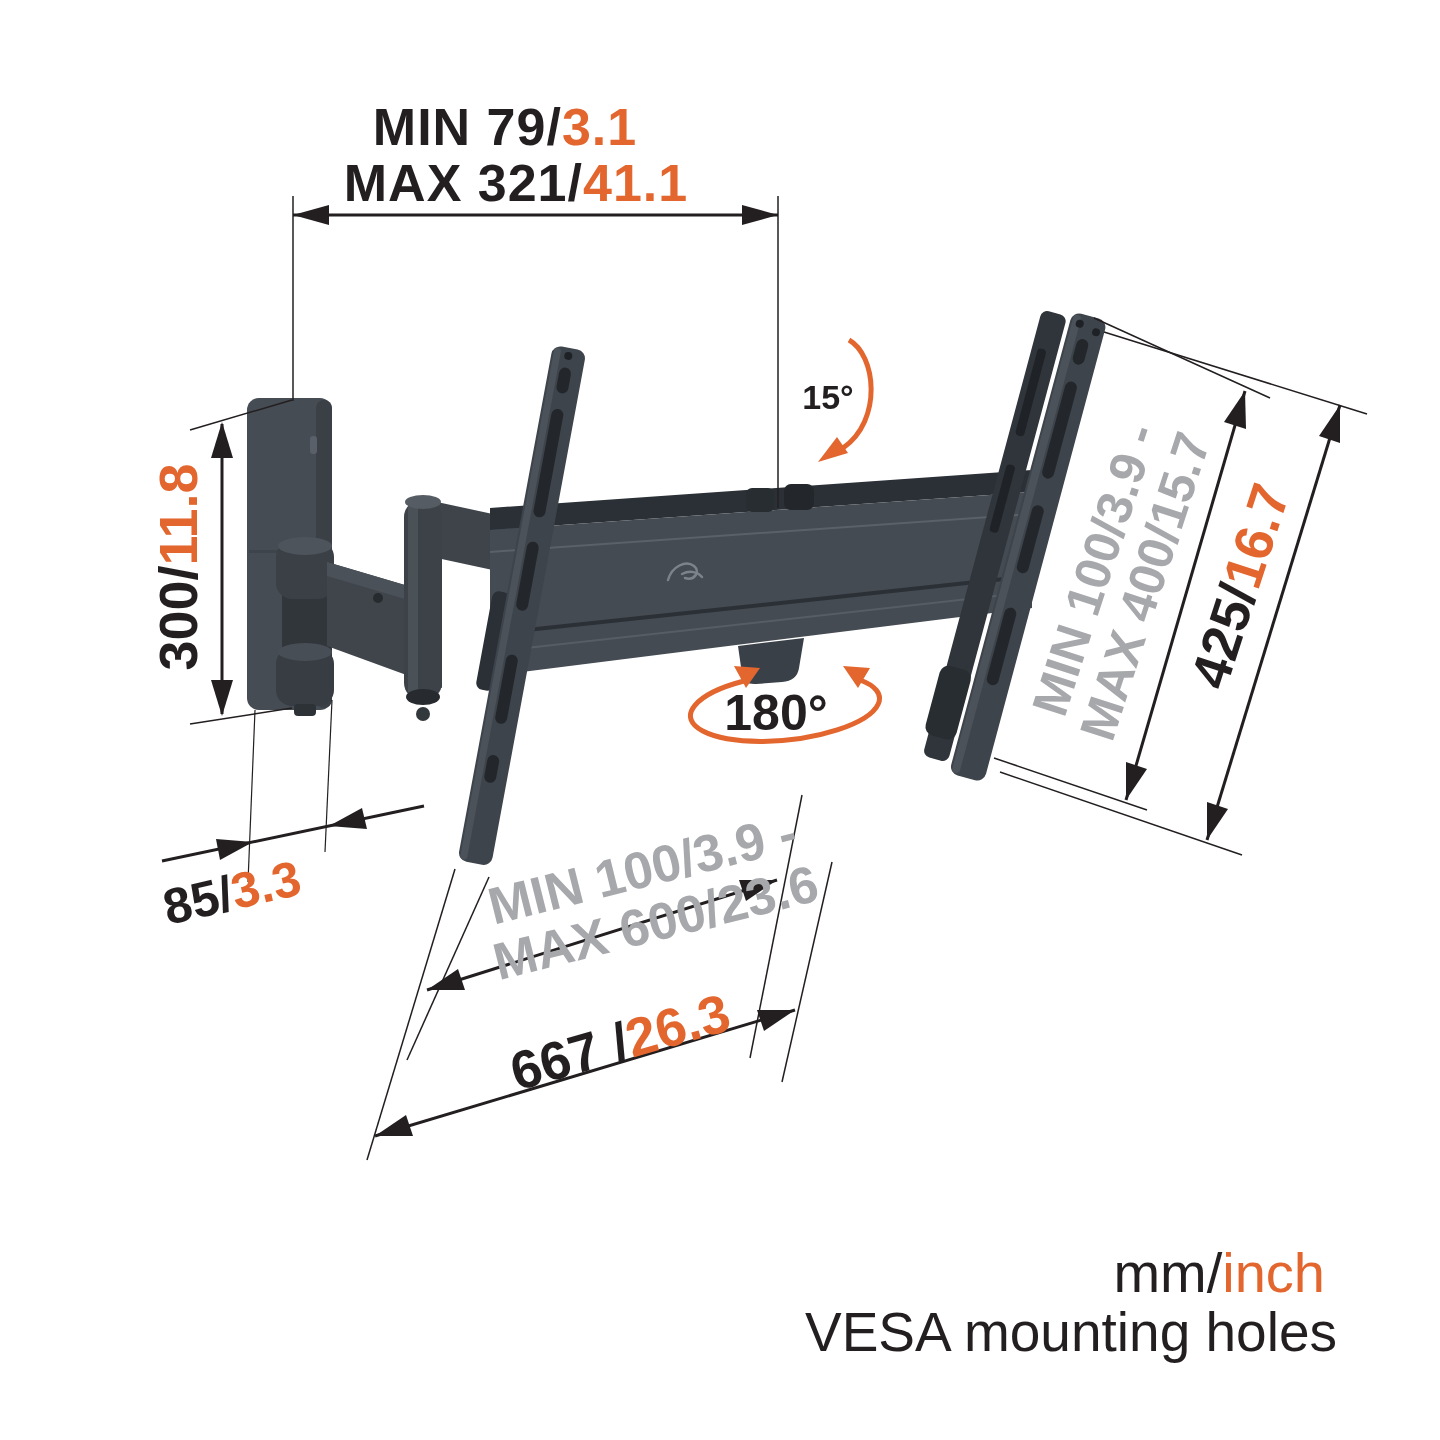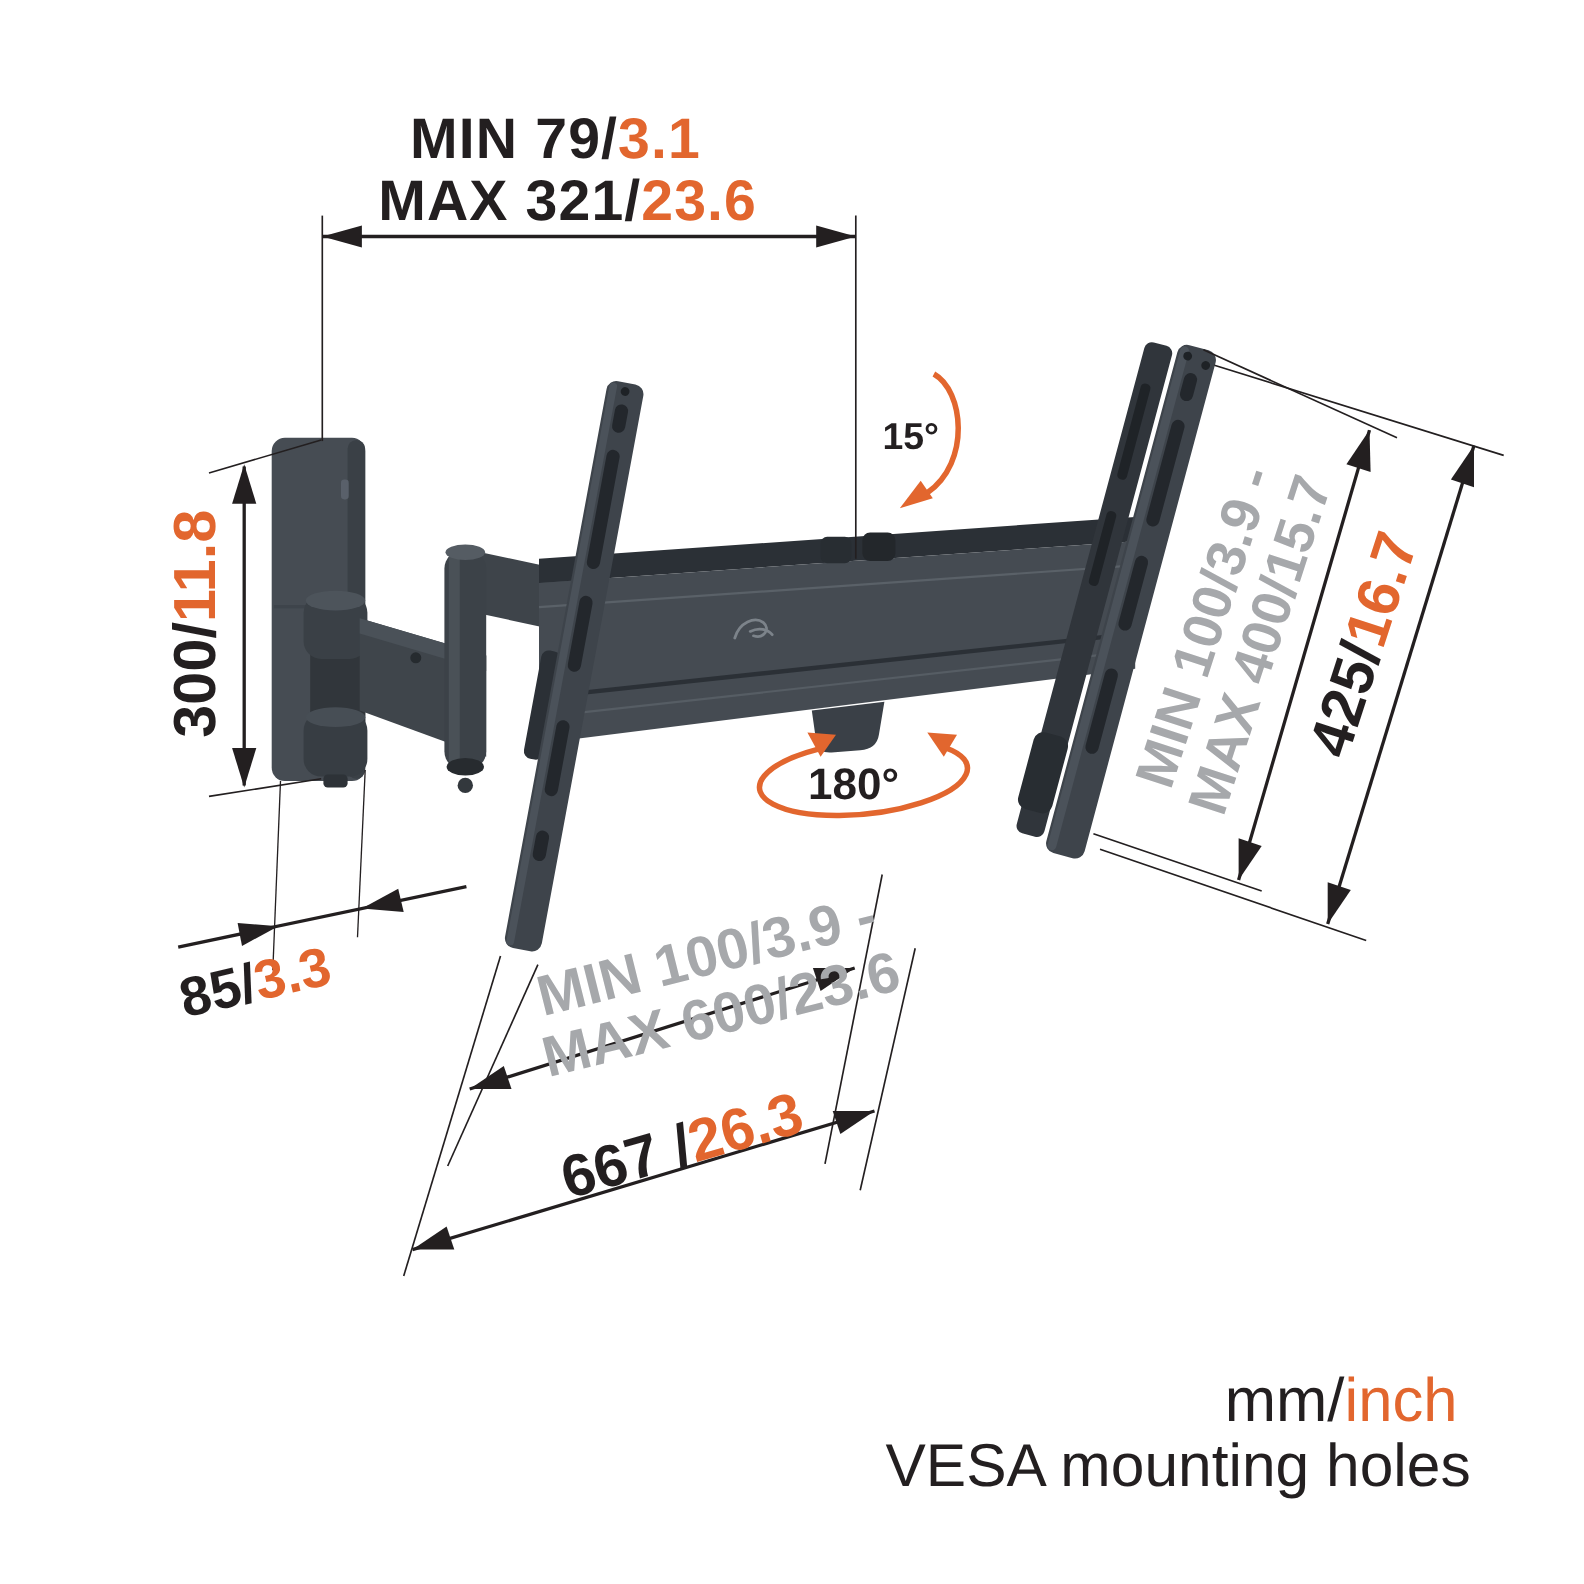--- a/index.html
+++ b/index.html
@@ -161,36 +161,36 @@
     <polygon points="753,1010 722,1031 715,1010" stroke="none"></polygon>
   </g>
 
 </svg>
 
 <div class="lbl" style="left:463px;top:127px;font-size:52px;letter-spacing:1px;">
   <span>MIN 79/</span><span class="in">3.1</span>
 </div>
 
 <div class="lbl" style="left:474px;top:183px;font-size:52px;letter-spacing:1px;">
-  <span>MAX 321/</span><span class="in">23.6</span>
+  <span>MAX 321/</span><span class="in">41.1</span>
 </div>
 
 <div class="lbl" style="left:786px;top:398px;font-size:34px;">
   <span>15°</span>
 </div>
 
 <div class="lbl" style="left:136px;top:567px;font-size:54px;transform:translate(-50%,-50%) rotate(-90deg);">
   <span>300/</span><span class="in">11.8</span>
 </div>
 
 <div class="lbl" style="left:190px;top:893px;font-size:50px;transform:translate(-50%,-50%) rotate(-13deg);">
   <span>85/</span><span class="in">3.3</span>
 </div>
 
-<div class="lbl" style="left:734px;top:713px;font-size:40px;">
+<div class="lbl" style="left:734px;top:713px;font-size:50px;">
   <span>180°</span>
 </div>
 
 <div class="lbl gray ctr" style="left:1078px;top:578px;font-size:50px;transform:translate(-50%,-50%) rotate(-72deg);">
   <div><span>MIN 100/3.9 -</span></div>
   <div><span>MAX 400/15.7</span></div>
 </div>
 
 <div class="lbl" style="left:1198px;top:586px;font-size:54px;transform:translate(-50%,-50%) rotate(-72deg);">
   <span>425/</span><span class="in">16.7</span>

